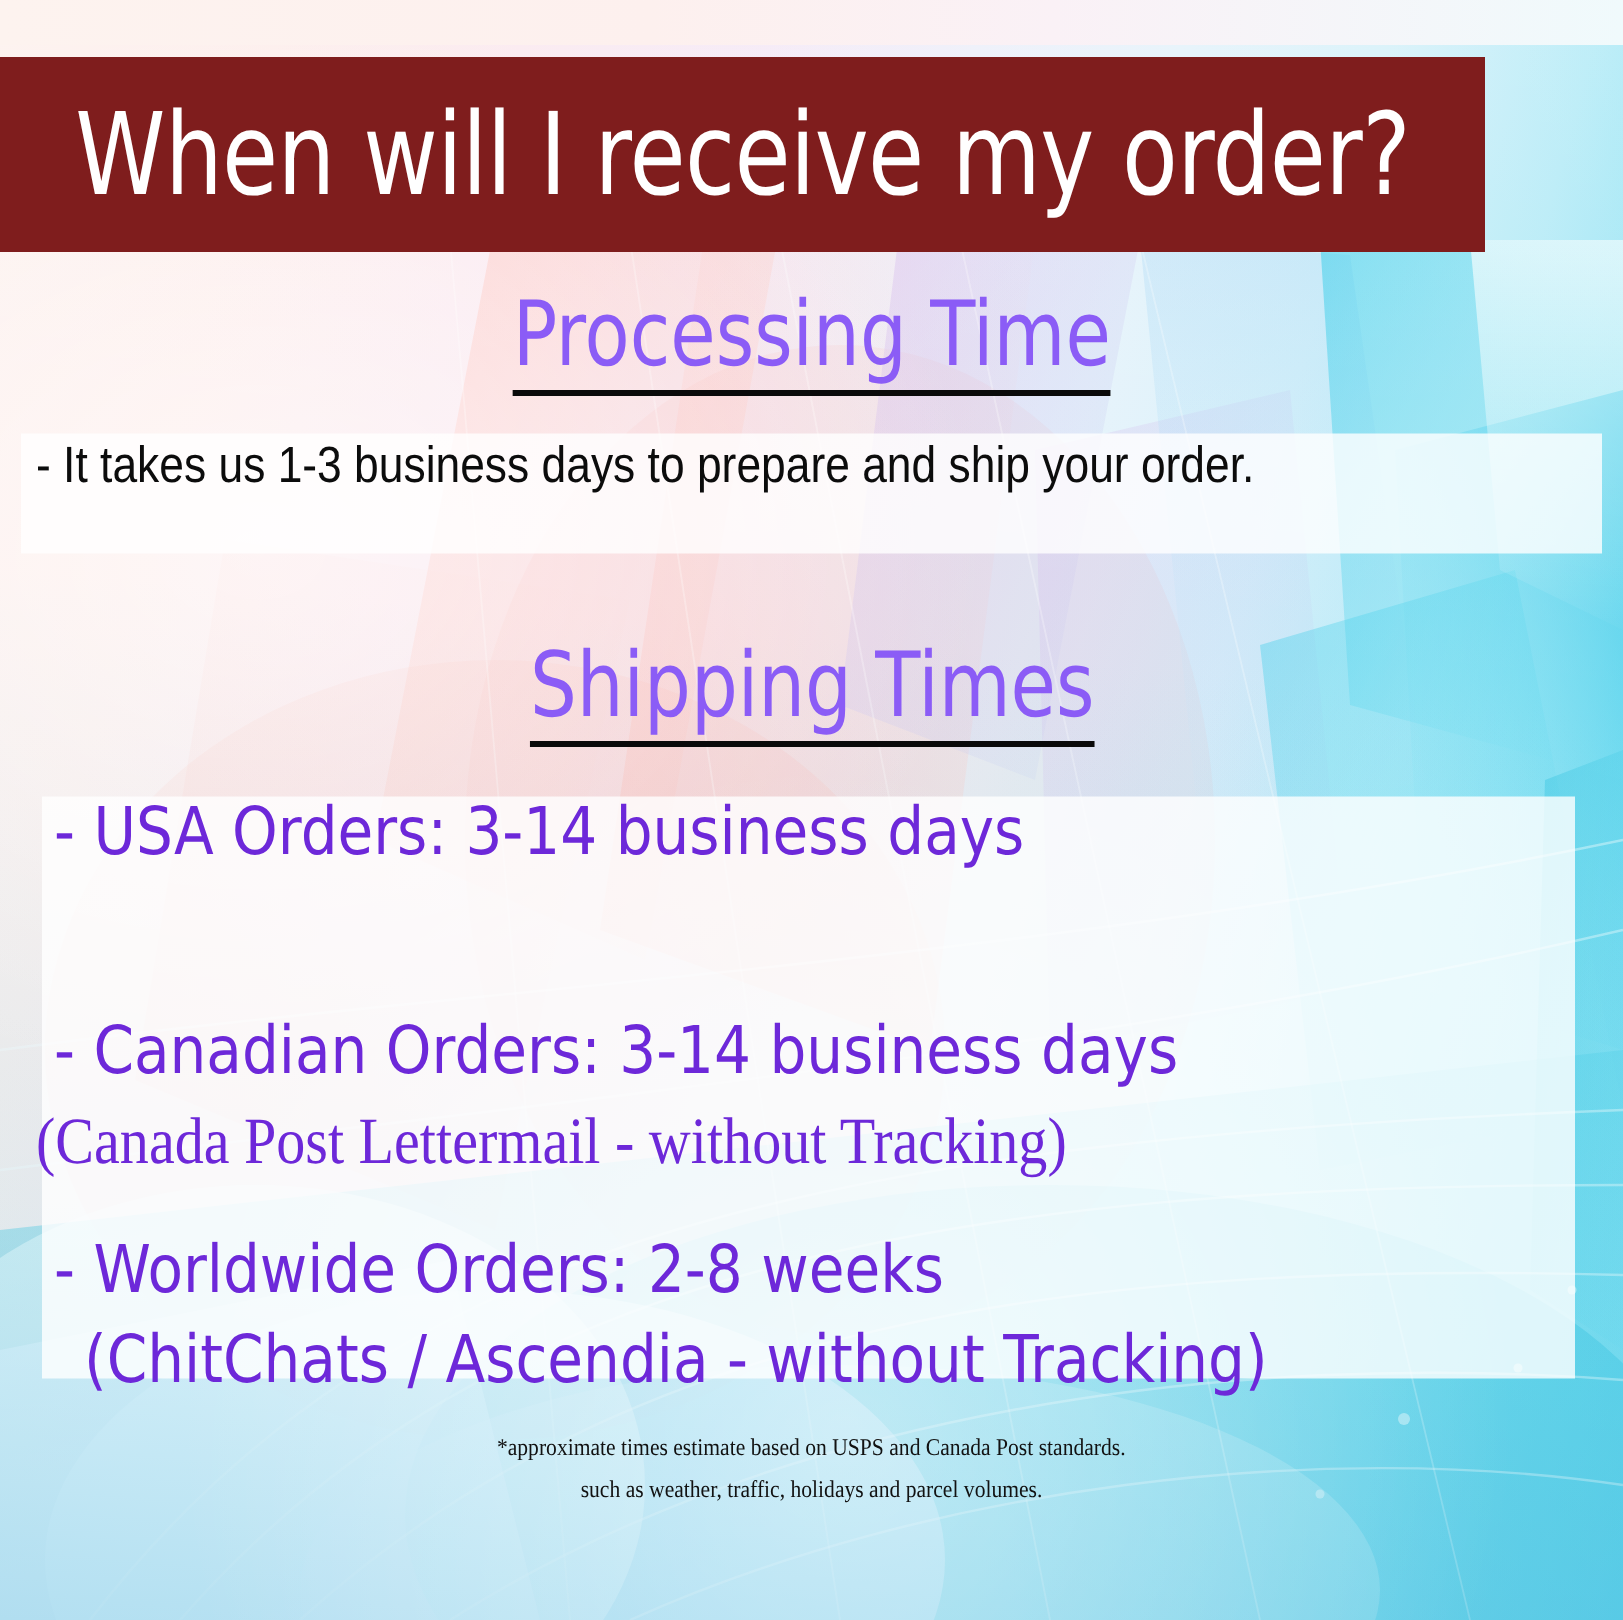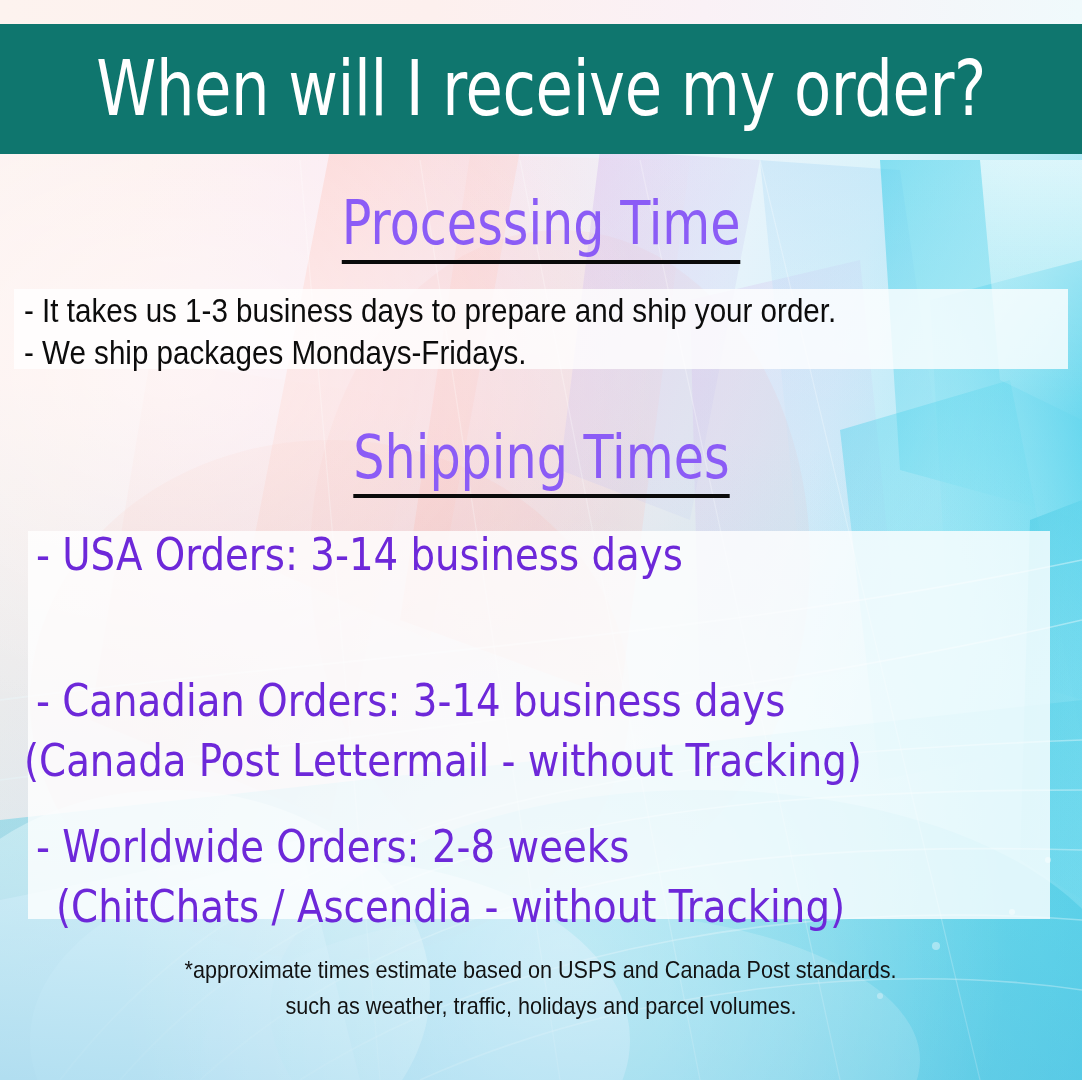--- a/index.html
+++ b/index.html
@@ -62,24 +62,24 @@
 
   
   .topstrip {
     position: absolute;
     left: 0; top: 0;
     width: 1082px; height: 30px;
     background: linear-gradient(90deg, #fdf3ef 0%, #fdf0ee 40%, #faf1f6 65%, #f0fafc 100%);
   }
   .banner {
     position: absolute;
-    left: 0; top: 24px;
-    width: 1082px;
+    left: 0; top: 38px;
+    width: 990px;
     height: 130px;
-    background: #0f766e;
+    background: #7f1d1d;
     display: flex;
     align-items: center;
     justify-content: center;
   }
   .banner-title {
     color: #ffffff;
     font-size: 76px;
     line-height: 1;
     font-weight: 400;
     letter-spacing: -0.5px;
@@ -157,39 +157,39 @@
   .ship-line span {
     display: inline-block;
     transform: scaleX(0.88);
     transform-origin: left center;
   }
   .ship-line.l2 { margin-top: 16px; }
 
   #ship-usa        { left: 36px; top: 533px; }
   #ship-canada     { left: 36px; top: 679px; }
   #ship-worldwide  { left: 36px; top: 825px; }
-  #ship-canada .ship-line.l2 { margin-left: -12px; }
+  #ship-canada .ship-line.l2 { margin-left: -12px; font-family: Liberation Serif, serif; }
   #ship-usa .ship-line.l2 { margin-left: 4px; }
   #ship-worldwide .ship-line.l2 { margin-left: 20px; }
 
   
   .footer {
     position: absolute;
     left: 0;
     top: 958px;
     width: 1082px;
     text-align: center;
   }
   .footer-line {
     color: #121212;
-    font-size: 24px;
+    font-size: 16px;
     line-height: 1.0;
     white-space: nowrap;
     margin: 0 0 12px 0;
-    font-family: Liberation Sans, sans-serif;
+    font-family: Liberation Serif, serif;
   }
   .footer-line span {
     display: inline-block;
     transform: scaleX(0.90);
   }
 </style>
 </head>
 <body>
 
 <div class="canvas">
@@ -289,23 +289,20 @@
 
   <div class="heading" id="heading-processing">
     <span>Processing Time</span>
   </div>
 
   <div class="panel" id="panel-processing"></div>
 
   <div class="body-line" id="proc-line-1">
     <span>- It takes us 1-3 business days to prepare and ship your order.</span>
   </div>
-  <div class="body-line" id="proc-line-2">
-    <span>- We ship packages Mondays-Fridays.</span>
-  </div>
 
   <div class="heading" id="heading-shipping">
     <span>Shipping Times</span>
   </div>
 
   <div class="panel" id="panel-shipping"></div>
 
   <div class="ship-block" id="ship-usa">
     <div class="ship-line l1">
       <span>- USA Orders: 3-14 business days</span>

